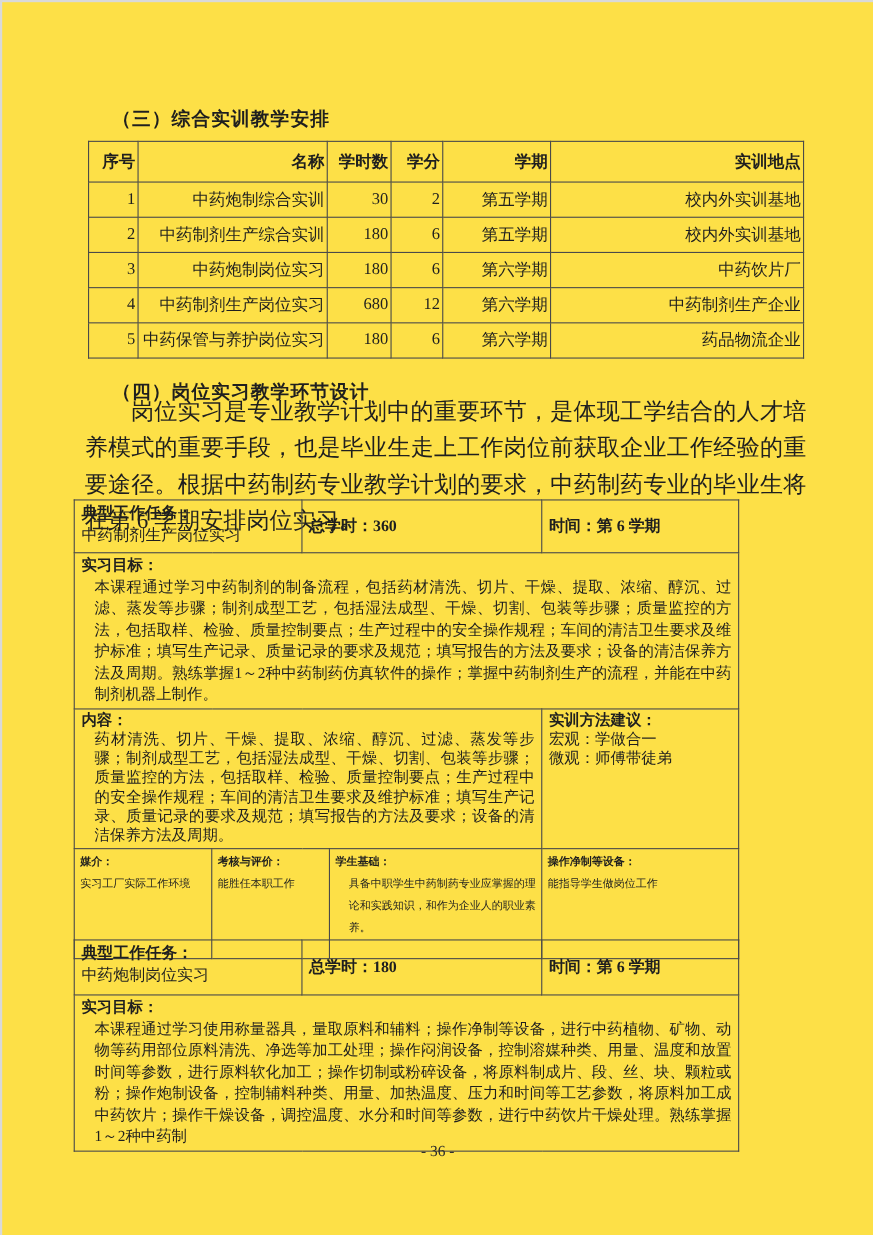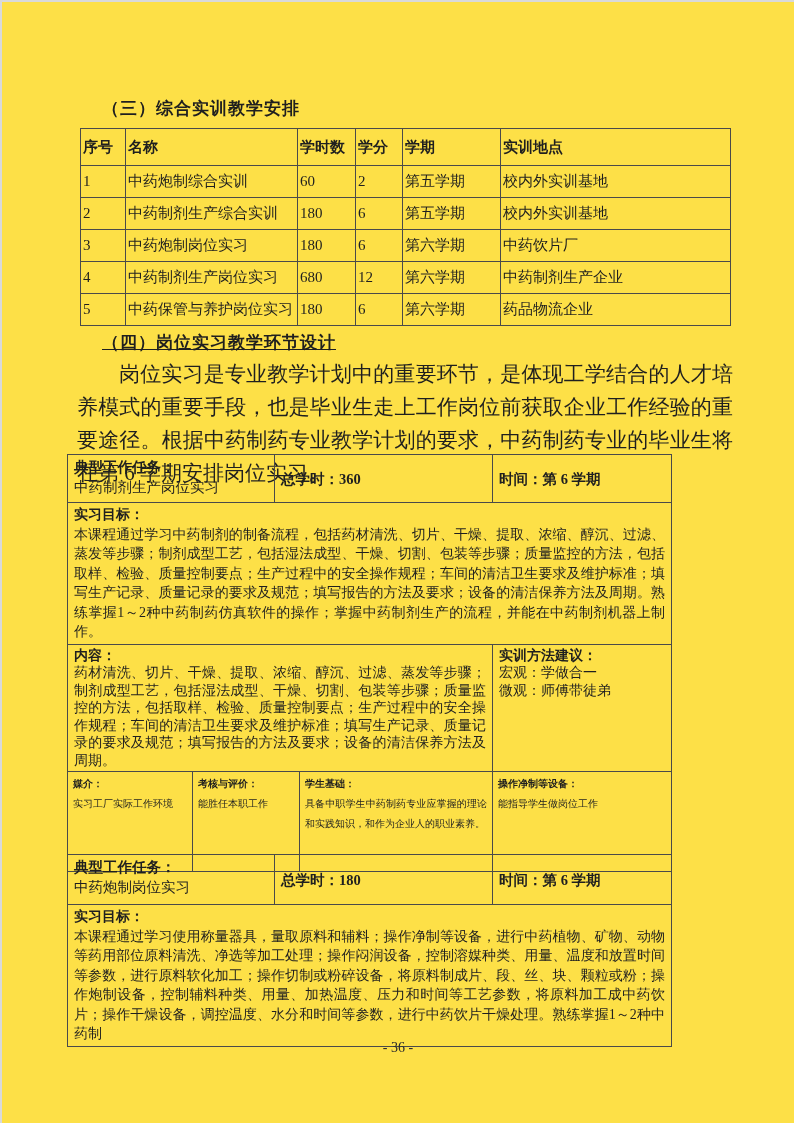--- a/index.html
+++ b/index.html
@@ -14,50 +14,50 @@
     color:#1f1f1f;
     overflow:hidden;
   }
   .heading{
     position:absolute;left:100px;
     font-size:17px;font-weight:bold;
     letter-spacing:1px;
     white-space:nowrap;
   }
   #heading3{top:95px;}
-  #heading4{top:329px;text-decoration:underline;}
+  #heading4{top:343px;}
   .para{
     position:absolute;left:75px;top:356px;width:656px;
     margin:0;
     font-size:21px;line-height:33px;
     text-align:justify;text-justify:inter-character;
     text-indent:2em;
   }
   table{border-collapse:collapse;table-layout:fixed;}
   td{border:1px solid #4a4a4a;box-sizing:border-box;}
   
   .sum{position:absolute;left:78px;top:126px;width:650px;font-size:15px;}
-  .sum td{text-align:left;vertical-align:middle;padding:0 2px;overflow:hidden;white-space:nowrap;}
+  .sum td{text-align:right;vertical-align:middle;padding:0 2px;overflow:hidden;white-space:nowrap;}
   .sum tr.hd td{height:37px;font-weight:bold;}
   .sum tr.dr td{height:32px;}
   
   .task{font-size:14px;line-height:19.5px;}
   .task td{vertical-align:top;padding:2px 6px;overflow:hidden;}
   #task1{position:absolute;left:65px;top:452px;width:604px;}
   #task2{position:absolute;left:65px;top:852px;width:604px;}
   .task tr.r1 td{font-size:14.5px;line-height:20px;}
   .task tr.r1 .mid{vertical-align:middle;}
   #task1 tr.r1 td{height:48px;}
   #task2 tr.r1 td{height:50px;}
   #task1 tr.r2 td{height:117px;}
   #task2 tr.r2 td{height:117px;}
   #task1 tr.r3 td{height:123px;line-height:17.5px;}
   #task1 tr.r4 td{height:100px;font-size:10px;line-height:20px;padding:2px 5px;}
   .lbl{font-weight:bold;}
-  .jt{text-align:justify;text-justify:inter-character;}
+  .jt{text-align:justify;text-justify:inter-character;margin-left:12px;}
   .footer{
     position:absolute;left:0;top:1038px;width:100%;
     text-align:center;font-size:14px;color:#2a2a2a;
   }
 </style>
 </head>
 <body>
 
 <div class="page">
 
@@ -77,21 +77,21 @@
         <td>序号</td>
         <td>名称</td>
         <td>学时数</td>
         <td>学分</td>
         <td>学期</td>
         <td>实训地点</td>
       </tr>
       <tr class="dr">
         <td>1</td>
         <td>中药炮制综合实训</td>
-        <td>60</td>
+        <td>30</td>
         <td>2</td>
         <td>第五学期</td>
         <td>校内外实训基地</td>
       </tr>
       <tr class="dr">
         <td>2</td>
         <td>中药制剂生产综合实训</td>
         <td>180</td>
         <td>6</td>
         <td>第五学期</td>

